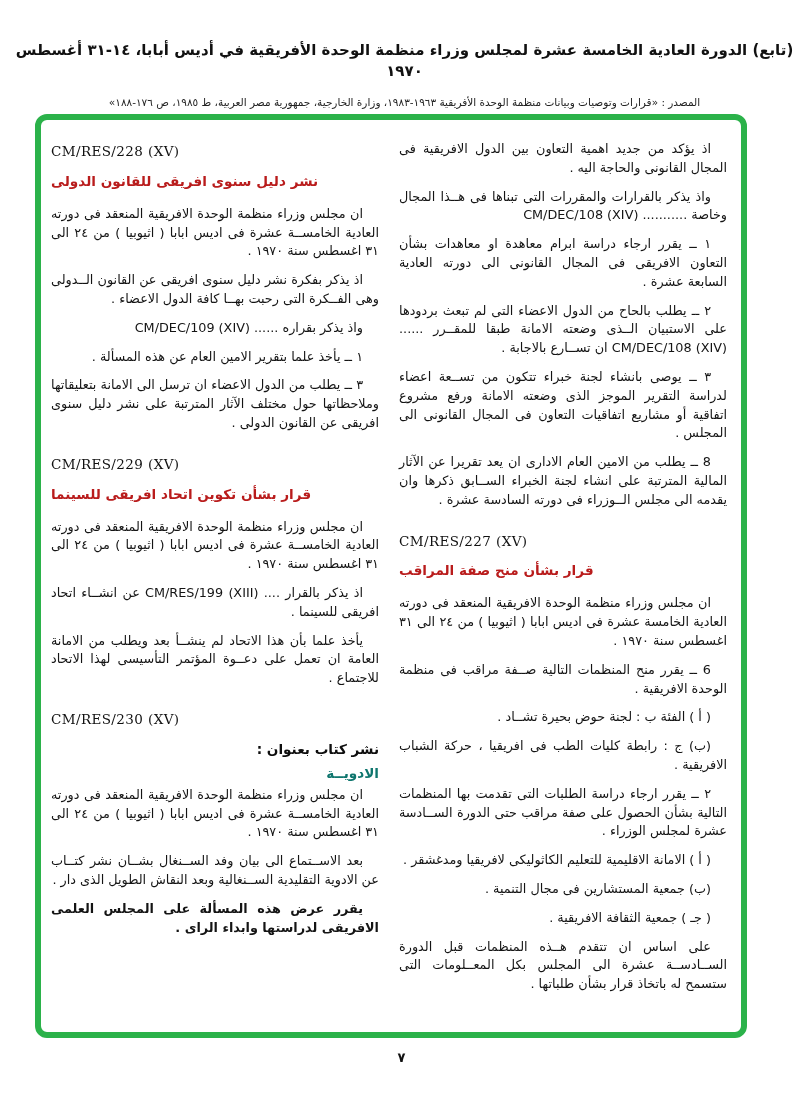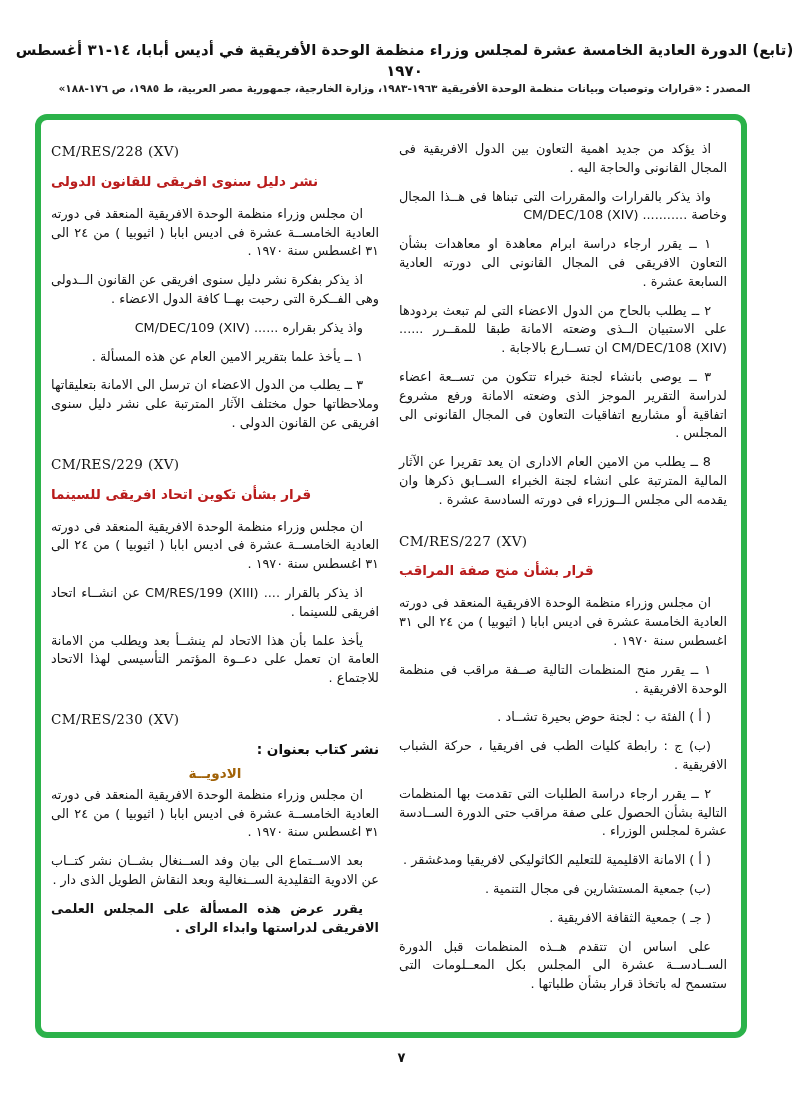--- a/index.html
+++ b/index.html
@@ -8,21 +8,21 @@
     font-family:"DejaVu Sans",sans-serif;color:#1a1a1a;overflow:hidden;
   }
   
   .hdr{
     position:absolute;top:40px;left:6px;right:0;text-align:center;direction:rtl;
   }
   .hdr-l1{
     font-size:15px;font-weight:700;letter-spacing:0;line-height:1.4;color:#111;
   }
   .hdr-l2{
-    font-size:10.5px;font-weight:700;margin-top:0;color:#222;
+    font-size:10.5px;font-weight:400;margin-top:14px;color:#222;
   }
   
   .frame{
     position:absolute;left:35px;top:114px;width:712px;height:924px;
     box-sizing:border-box;border:6px solid #2bb24a;border-radius:12px;
     background:#fff;overflow:hidden;
     padding:20px 14px 12px 10px;
   }
   .cols{
     display:flex;flex-direction:row;gap:20px;direction:rtl;height:100%;
@@ -38,21 +38,21 @@
     margin:22px 0 10px 0;color:#111;
   }
   .blk-code:first-child{margin-top:2px;}
   .blk-title{
     text-align:left;font-weight:700;font-size:13.6px;margin:0 0 13px 0;color:#b91c1c;
   }
   .blk-title-right{
     text-align:right;font-weight:700;font-size:13.6px;margin:4px 0 4px 0;color:#0e0e0e;
   }
   .blk-title-tight{
-    text-align:center;font-weight:700;font-size:13.6px;margin:0 0 2px 0;color:#a16207;
+    text-align:right;font-weight:700;font-size:13.6px;margin:0 0 2px 0;color:#0f766e;
   }
   .blk-para{
     margin:0 0 10px 0;text-indent:16px;
   }
   .blk-bold{font-weight:700;}
   
   .pagenum{
     position:absolute;left:0;right:0;top:1050px;text-align:center;
     font-size:13px;font-weight:700;color:#111;
   }
@@ -70,21 +70,21 @@
     <div class="col">
         <div class="blk-para">اذ يؤكد من جديد اهمية التعاون بين الدول الافريقية فى المجال القانونى والحاجة اليه .</div>
         <div class="blk-para">واذ يذكر بالقرارات والمقررات التى تبناها فى هــذا المجال وخاصة ........... CM/DEC/108 (XIV)</div>
         <div class="blk-para">١ ــ يقرر ارجاء دراسة ابرام معاهدة او معاهدات بشأن التعاون الافريقى فى المجال القانونى الى دورته العادية السابعة عشرة .</div>
         <div class="blk-para">٢ ــ يطلب بالحاح من الدول الاعضاء التى لم تبعث بردودها على الاستبيان الــذى وضعته الامانة طبقا للمقــرر ...... CM/DEC/108 (XIV) ان تســارع بالاجابة .</div>
         <div class="blk-para">٣ ــ يوصى بانشاء لجنة خبراء تتكون من تســعة اعضاء لدراسة التقرير الموجز الذى وضعته الامانة ورفع مشروع اتفاقية أو مشاريع اتفاقيات التعاون فى المجال القانونى الى المجلس .</div>
         <div class="blk-para">8 ــ يطلب من الامين العام الادارى ان يعد تقريرا عن الآثار المالية المترتبة على انشاء لجنة الخبراء الســابق ذكرها وان يقدمه الى مجلس الــوزراء فى دورته السادسة عشرة .</div>
         <div class="blk-code">CM/RES/227 (XV)</div>
         <div class="blk-title">قرار بشأن منح صفة المراقب</div>
         <div class="blk-para">ان مجلس وزراء منظمة الوحدة الافريقية المنعقد فى دورته العادية الخامسة عشرة فى اديس ابابا ( اثيوبيا ) من ٢٤ الى ٣١ اغسطس سنة ١٩٧٠ .</div>
-        <div class="blk-para">١ ــ يقرر منح المنظمات التالية صــفة مراقب فى منظمة الوحدة الافريقية .</div>
+        <div class="blk-para">6 ــ يقرر منح المنظمات التالية صــفة مراقب فى منظمة الوحدة الافريقية .</div>
         <div class="blk-para">( أ ) الفئة ب : لجنة حوض بحيرة تشــاد .</div>
         <div class="blk-para">(ب) ج : رابطة كليات الطب فى افريقيا ، حركة الشباب الافريقية .</div>
         <div class="blk-para">٢ ــ يقرر ارجاء دراسة الطلبات التى تقدمت بها المنظمات التالية بشأن الحصول على صفة مراقب حتى الدورة الســادسة عشرة لمجلس الوزراء .</div>
         <div class="blk-para">( أ ) الامانة الاقليمية للتعليم الكاثوليكى لافريقيا ومدغشقر .</div>
         <div class="blk-para">(ب) جمعية المستشارين فى مجال التنمية .</div>
         <div class="blk-para">( جـ ) جمعية الثقافة الافريقية .</div>
         <div class="blk-para">على اساس ان تتقدم هــذه المنظمات قبل الدورة الســادســة عشرة الى المجلس بكل المعــلومات التى ستسمح له باتخاذ قرار بشأن طلباتها .</div>
       </div>
     <div class="col">
         <div class="blk-code">CM/RES/228 (XV)</div>

